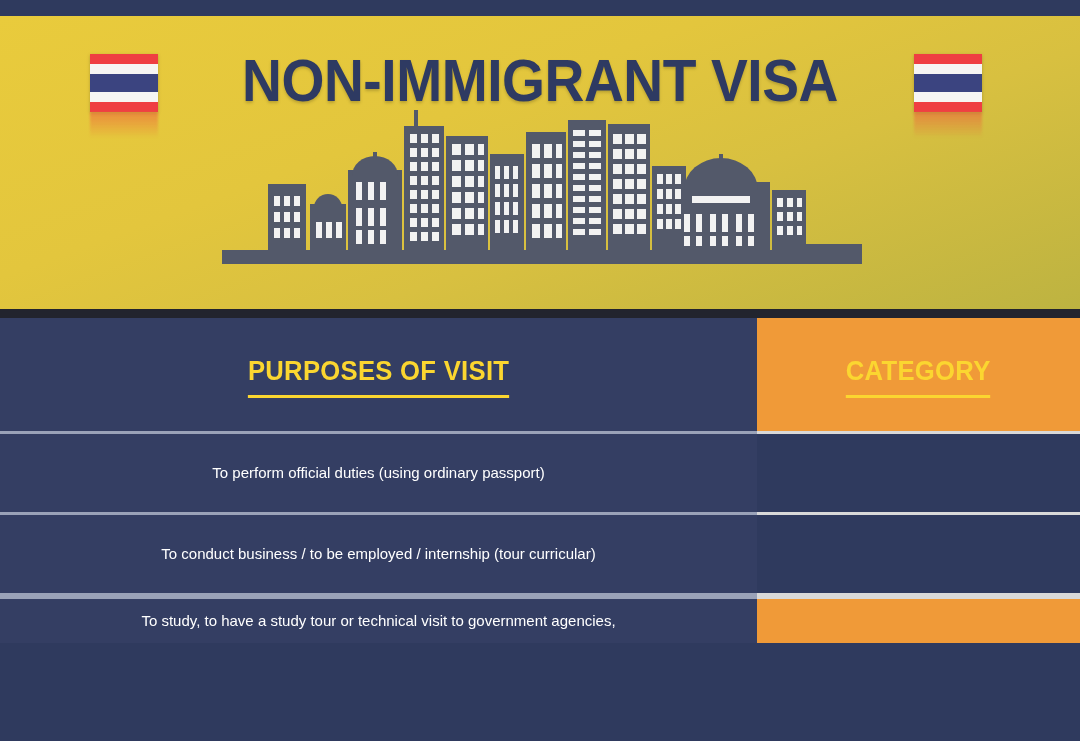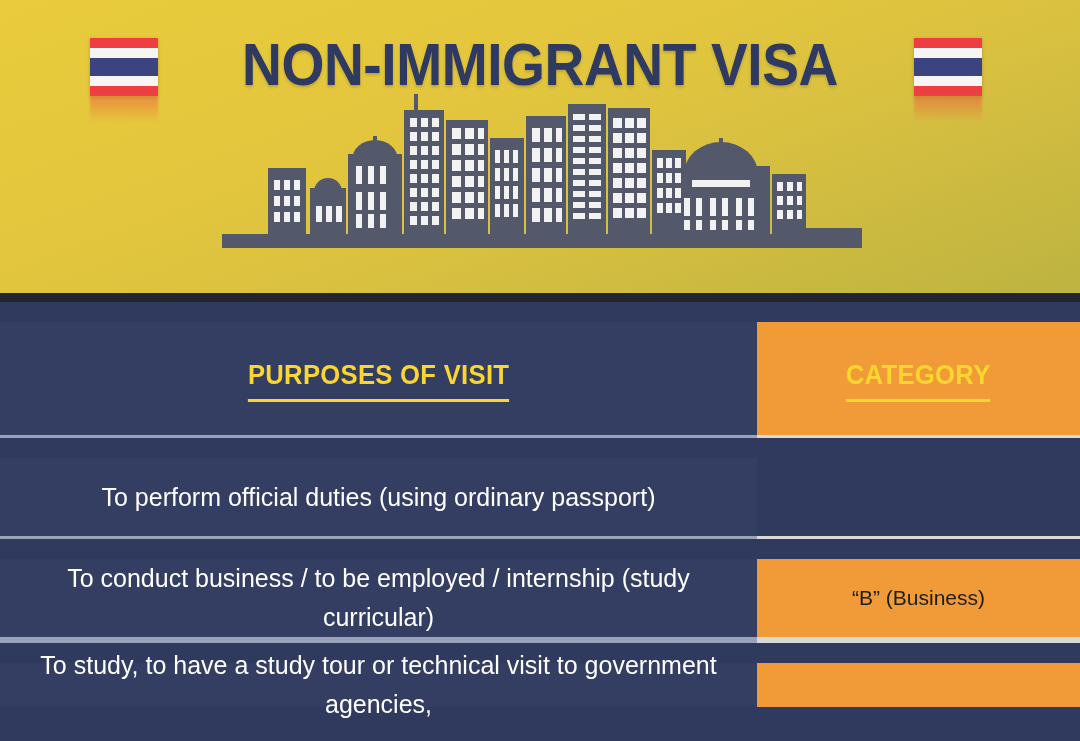--- a/index.html
+++ b/index.html
@@ -11,20 +11,21 @@
     font-family: "Liberation Sans", sans-serif;
   }
   .page { position: relative; width: 1080px; height: 741px; overflow: hidden; }
 
   
   .hero {
     position: relative;
     width: 1080px; height: 293px;
     background: linear-gradient(160deg, #e9cb3c 0%, #e3c63d 38%, #d8c040 62%, #bdb341 100%);
     overflow: hidden;
+    margin-top: 16px;
   }
   .hero-title {
     position: absolute;
     left: 0; right: 0; top: 30px;
     text-align: center;
     font-family: "Liberation Sans Narrow", "Liberation Sans", sans-serif;
     font-weight: bold;
     font-size: 60px;
     letter-spacing: -0.5px;
     color: #2e3a62;
@@ -58,29 +59,29 @@
   .skyline { position: absolute; left: 0; bottom: 0; width: 1080px; height: 205px; }
 
   
   .band {
     width: 1080px; height: 9px;
     background: #22242e;
   }
 
   
   .table { width: 1080px; }
-  .trow { display: flex; width: 1080px; align-items: stretch; margin-top: 20px; }
+  .trow { display: flex; width: 1080px; align-items: stretch; }
   .cell-purpose {
     width: 757px;
     background: #343e63;
     color: #ffffff;
     display: flex; align-items: center; justify-content: center;
     text-align: center;
     padding: 8px 16px;
-    font-size: 25px;
+    font-size: 15px;
     line-height: 1.55;
   }
   .cell-category {
     width: 323px;
     background: #f09a38;
     color: #1d1d1b;
     display: flex; align-items: center; justify-content: center;
     padding: 8px 14px;
     font-size: 21px;
     line-height: 1.55;
@@ -399,22 +400,21 @@
     <div class="trow r1">
       <div class="cell-purpose">To perform official duties (using ordinary passport)</div>
     </div>
 
     <div class="sep">
         <div class="sl"></div>
         <div class="sr"></div>
       </div>
 
     <div class="trow r2">
-      <div class="cell-purpose">To conduct business / to be employed / internship (study curricular)</div>
-      <div class="cell-category">“B” (Business)</div>
+      <div class="cell-purpose">To conduct business / to be employed / internship (tour curricular)</div>
     </div>
 
     <div class="sep">
         <div class="sl"></div>
         <div class="sr"></div>
       </div>
 
 
     <div class="sep">
         <div class="sl"></div>

